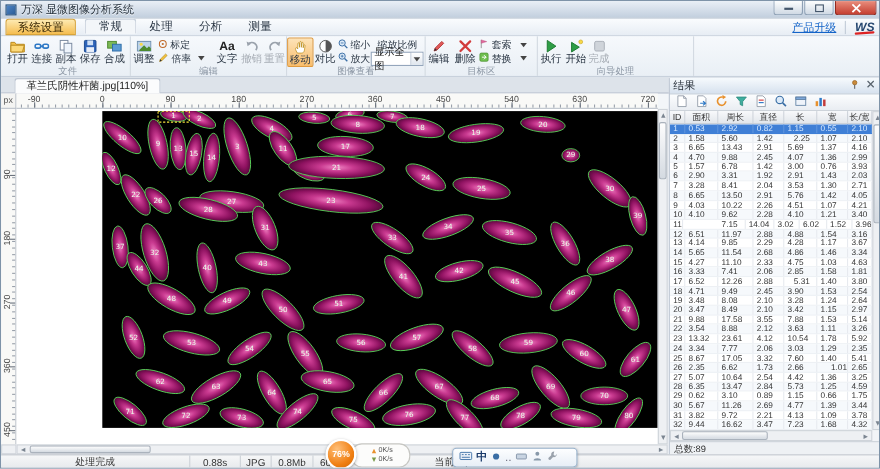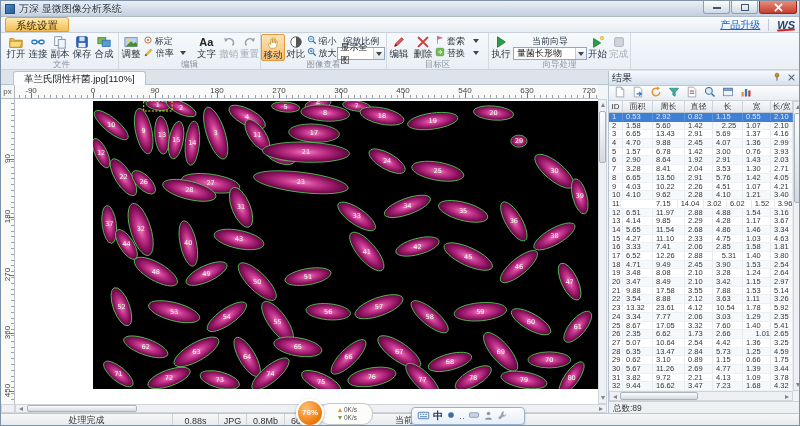--- a/index.html
+++ b/index.html
@@ -128,20 +128,21 @@
       <div class="wbtn close">
           <svg width="9" height="9" viewBox="0 0 10 10">
             <path d="M1 1 L9 9 M9 1 L1 9" stroke="#fff" stroke-width="1.8"></path>
           </svg>
         </div>
     </div>
   </div>
 
   <div id="tabrow">
     <div id="appbtn">系统设置</div>
+    <div id="rtabs"><span class="rtab active">常规</span><span class="rtab">处理</span><span class="rtab">分析</span><span class="rtab">测量</span></div>
     <div id="tabright">
       <span id="upgrade">产品升级</span>
       <span id="brand">WS</span>
     </div>
   </div>
 
   <div id="ribbon">
     <div class="rgroup" style="left:4px;width:114px;">
       <div class="rcontent" id="filebtns">
           <div class="rbtn" style="width: 22px;">
@@ -346,31 +347,20 @@
 
     <div class="rgroup" style="left:488px;width:142px;border-right:1px solid #d3dae2;">
       <div class="rcontent">
         <div class="rbtn" style="width:24px">
           <span class="ric">
               <svg width="14" height="14" viewBox="0 0 16 16">
                 <path d="M4 2 L13 8 L4 14z" fill="#2e9e46" stroke="#1d7a31"></path>
               </svg>
             </span>
           <span class="rlab">执行</span>
-        </div>
-        <div class="scol" style="width:74px">
-          <div class="srow" style="justify-content:center">
-            <span>当前向导</span>
-          </div>
-          <div class="dd" style="width:74px">
-            <span>量菌长形物</span>
-            <span class="darr">
-                <span class="tri"></span>
-              </span>
-          </div>
         </div>
         <div class="rbtn" style="width:21px">
           <span class="ric">
               <svg width="14" height="14" viewBox="0 0 16 16">
                 <path d="M3 4 L11 9 L3 14z" fill="#2e9e46" stroke="#1d7a31"></path>
                 <circle cx="12.5" cy="3.5" r="2" fill="#f7d948" stroke="#caa21a" stroke-width="0.6"></circle>
               </svg>
             </span>
           <span class="rlab">开始</span>
         </div>
@@ -1037,21 +1027,21 @@
           <div class="tcell" style="width: 30px;">1.57</div>
           <div class="tcell" style="width: 32px;">6.78</div>
           <div class="tcell" style="width: 28px;">1.42</div>
           <div class="tcell" style="width: 30px;">3.00</div>
           <div class="tcell" style="width: 28px;">0.76</div>
           <div class="tcell" style="width: 22px;">3.93</div>
         </div>
         <div class="trow alt">
           <div class="tcell" style="width: 14px;">6</div>
           <div class="tcell" style="width: 30px;">2.90</div>
-          <div class="tcell" style="width: 32px;">8.64</div>
+          <div class="tcell" style="width: 32px;">3.31</div>
           <div class="tcell" style="width: 28px;">1.92</div>
           <div class="tcell" style="width: 30px;">2.91</div>
           <div class="tcell" style="width: 28px;">1.43</div>
           <div class="tcell" style="width: 22px;">2.03</div>
         </div>
         <div class="trow">
           <div class="tcell" style="width: 14px;">7</div>
           <div class="tcell" style="width: 30px;">3.28</div>
           <div class="tcell" style="width: 32px;">8.41</div>
           <div class="tcell" style="width: 28px;">2.04</div>

